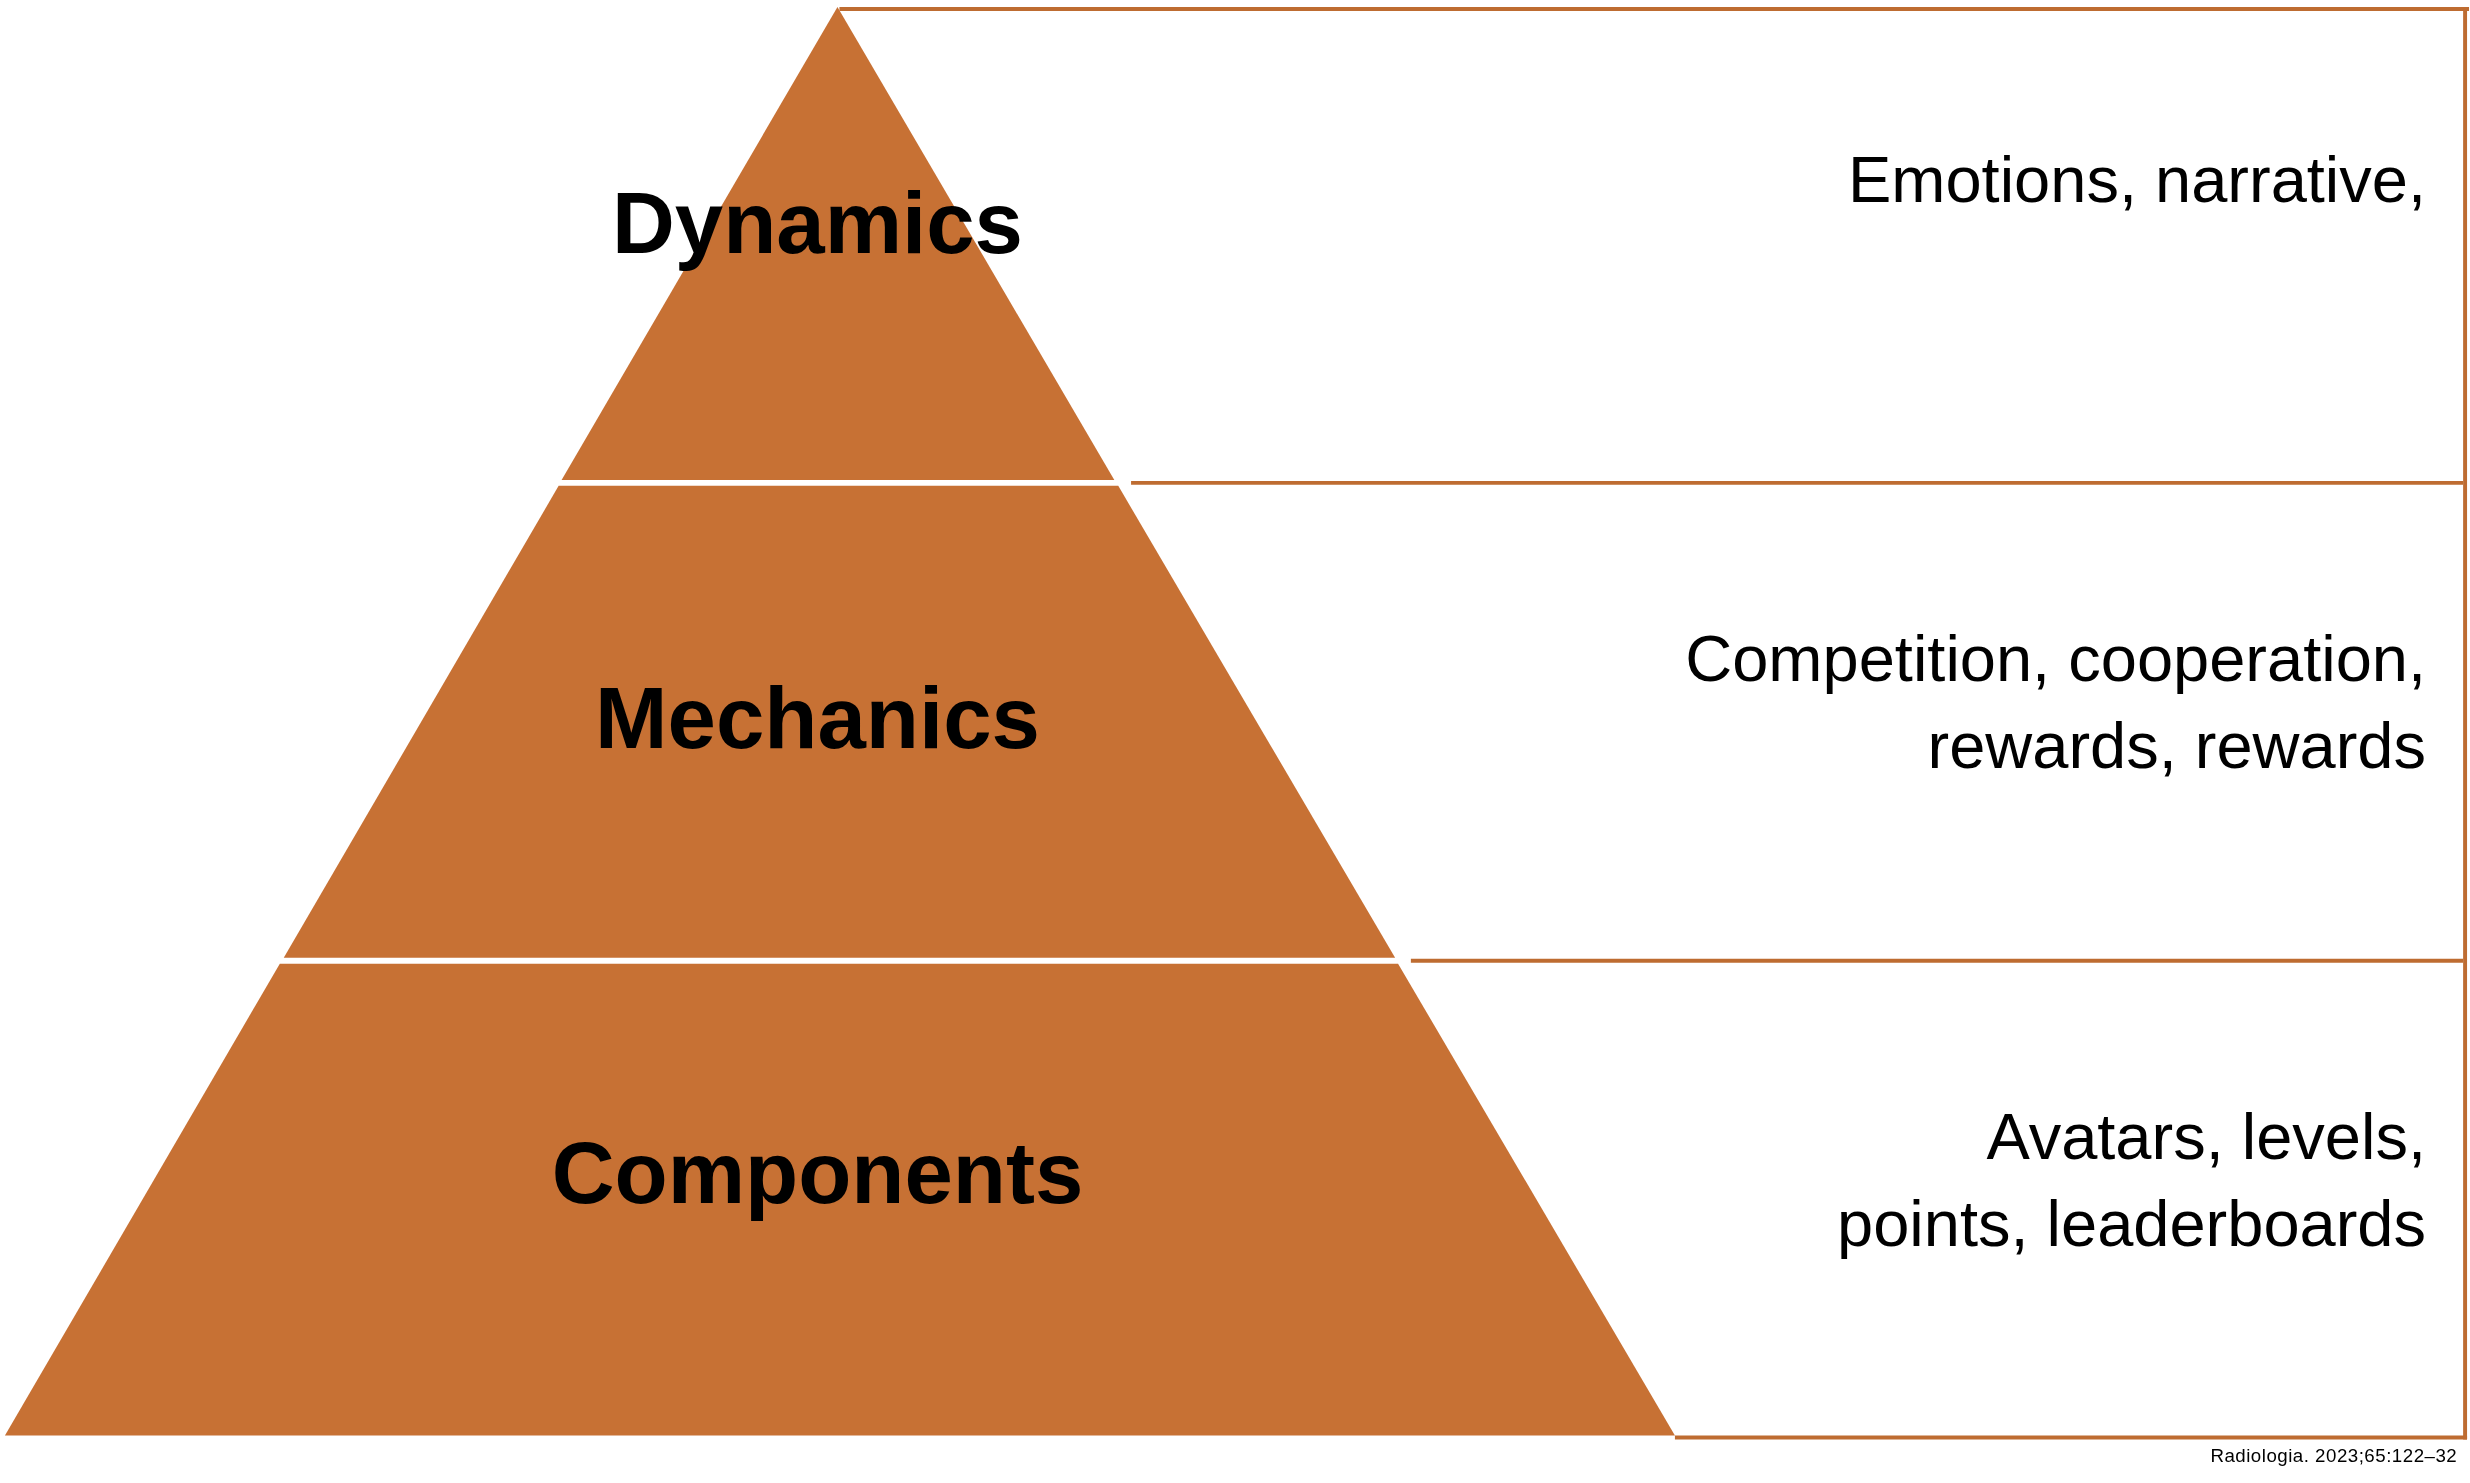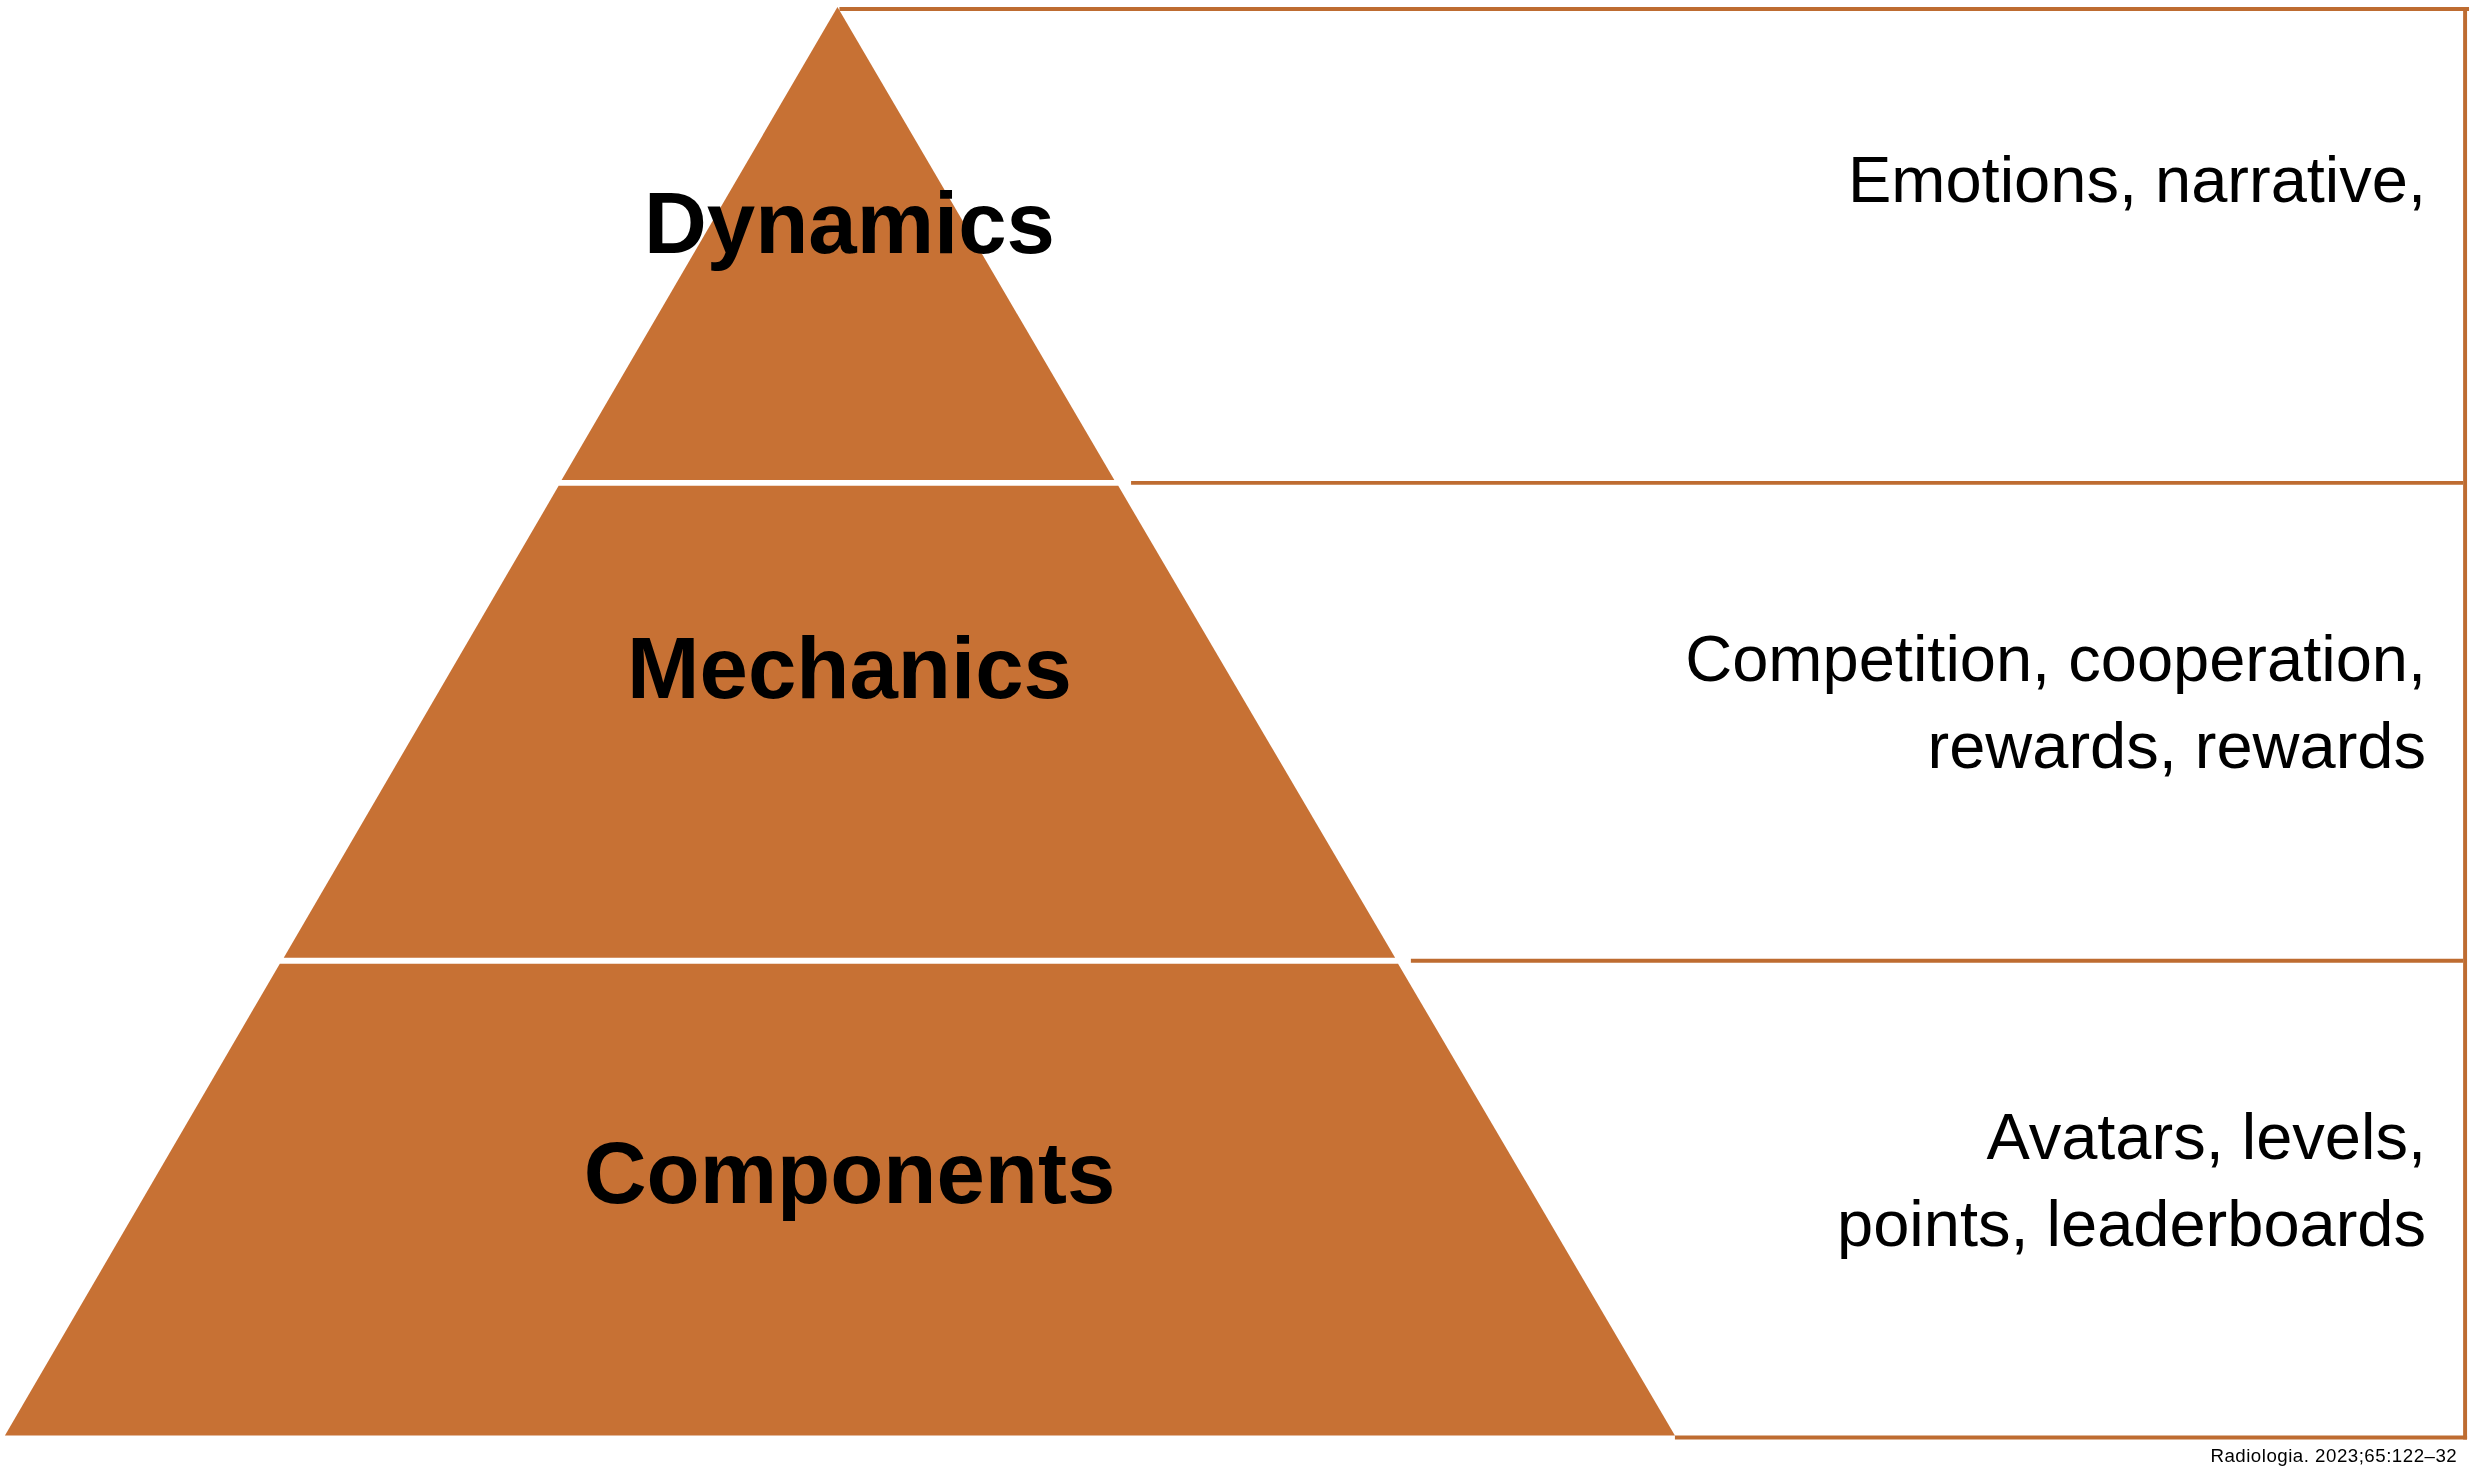--- a/index.html
+++ b/index.html
@@ -32,21 +32,20 @@
   .level-label {
     position: absolute;
     left: 0;
     width: 1635px;
     text-align: center;
     font-size: 87px;
     font-weight: 700;
     line-height: 87px;
     color: var(--c-text, #000000);
     white-space: nowrap;
-    padding-left: 32px;
   }
   .level-desc {
     position: absolute;
     right: 45px;
     text-align: right;
     font-size: 65px;
     font-weight: 400;
     line-height: 87px;
     color: var(--c-text, #000000);
     white-space: nowrap;
@@ -77,21 +76,21 @@
     <line class="frame-line" x1="852" y1="9" x2="2506" y2="9"></line>
     <line class="frame-line" x1="2502" y1="7" x2="2502" y2="1461"></line>
     <line class="frame-line" x1="1700" y1="1459" x2="2504" y2="1459"></line>
 
     <line class="frame-line" x1="1148" y1="490" x2="2500" y2="490"></line>
     <line class="frame-line" x1="1432" y1="975" x2="2500" y2="975"></line>
   </svg>
 
   <div class="level-label" style="top:179px">Dynamics</div>
 
-  <div class="level-label" style="top:624px">Mechanics</div>
+  <div class="level-label" style="top:674px">Mechanics</div>
 
   <div class="level-label" style="top:1129px">Components</div>
 
   <div class="level-desc" style="top:136px">
     <div>Emotions, narrative,</div>
   </div>
 
   <div class="level-desc" style="top:615px">
     <div>Competition, cooperation,</div>
     <div>rewards, rewards</div>

